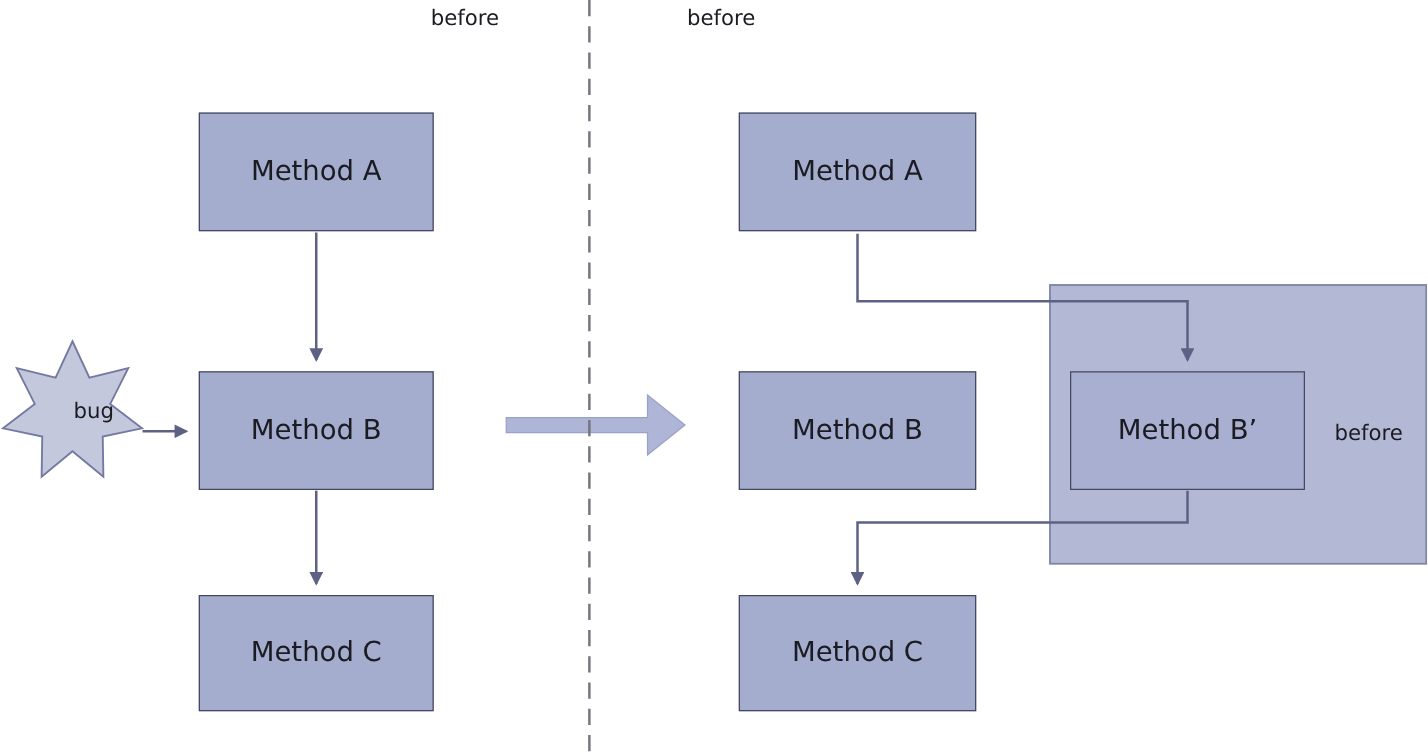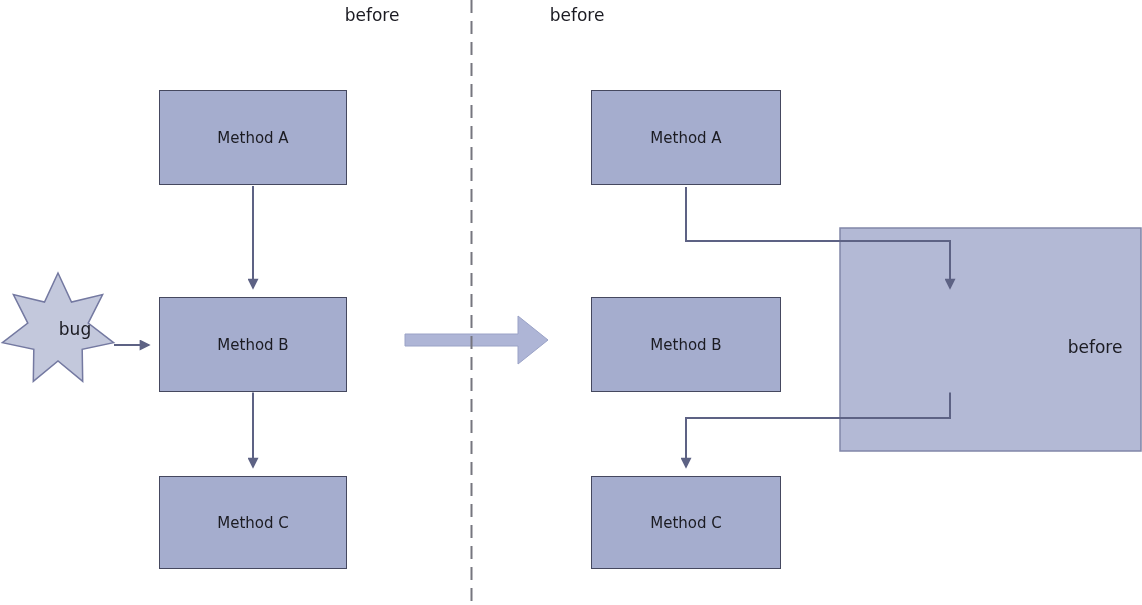--- a/index.html
+++ b/index.html
@@ -20,21 +20,21 @@
   .box {
     position: absolute;
     width: 188px;
     height: 95px;
     box-sizing: border-box;
     background: #a5adce;
     border: 1.5px solid #45485f;
     display: flex;
     align-items: center;
     justify-content: center;
-    font-size: 15px;
+    font-size: 22px;
     color: #1b1b22;
   }
   .box.prime { background: #a9afd0; }
   .txt {
     position: absolute;
     font-size: 17px;
     color: #1b1b22;
     text-align: center;
     white-space: nowrap;
   }
@@ -83,16 +83,17 @@
   <div class="txt" id="before-label">before</div>
   <div class="txt" id="after-label">before</div>
 
   <div class="box" id="b-method-a">Method A</div>
   <div class="box" id="b-method-b">Method B</div>
   <div class="box" id="b-method-c">Method C</div>
   <div class="txt" id="bug-label">bug</div>
 
   <div class="box" id="a-method-a">Method A</div>
   <div class="box" id="a-method-b">Method B</div>
+  <div class="box prime" id="a-method-bp">Method B’</div>
   <div class="box" id="a-method-c">Method C</div>
   <div class="txt" id="patch-label">before</div>
 
 </div>
 
 </body></html>

